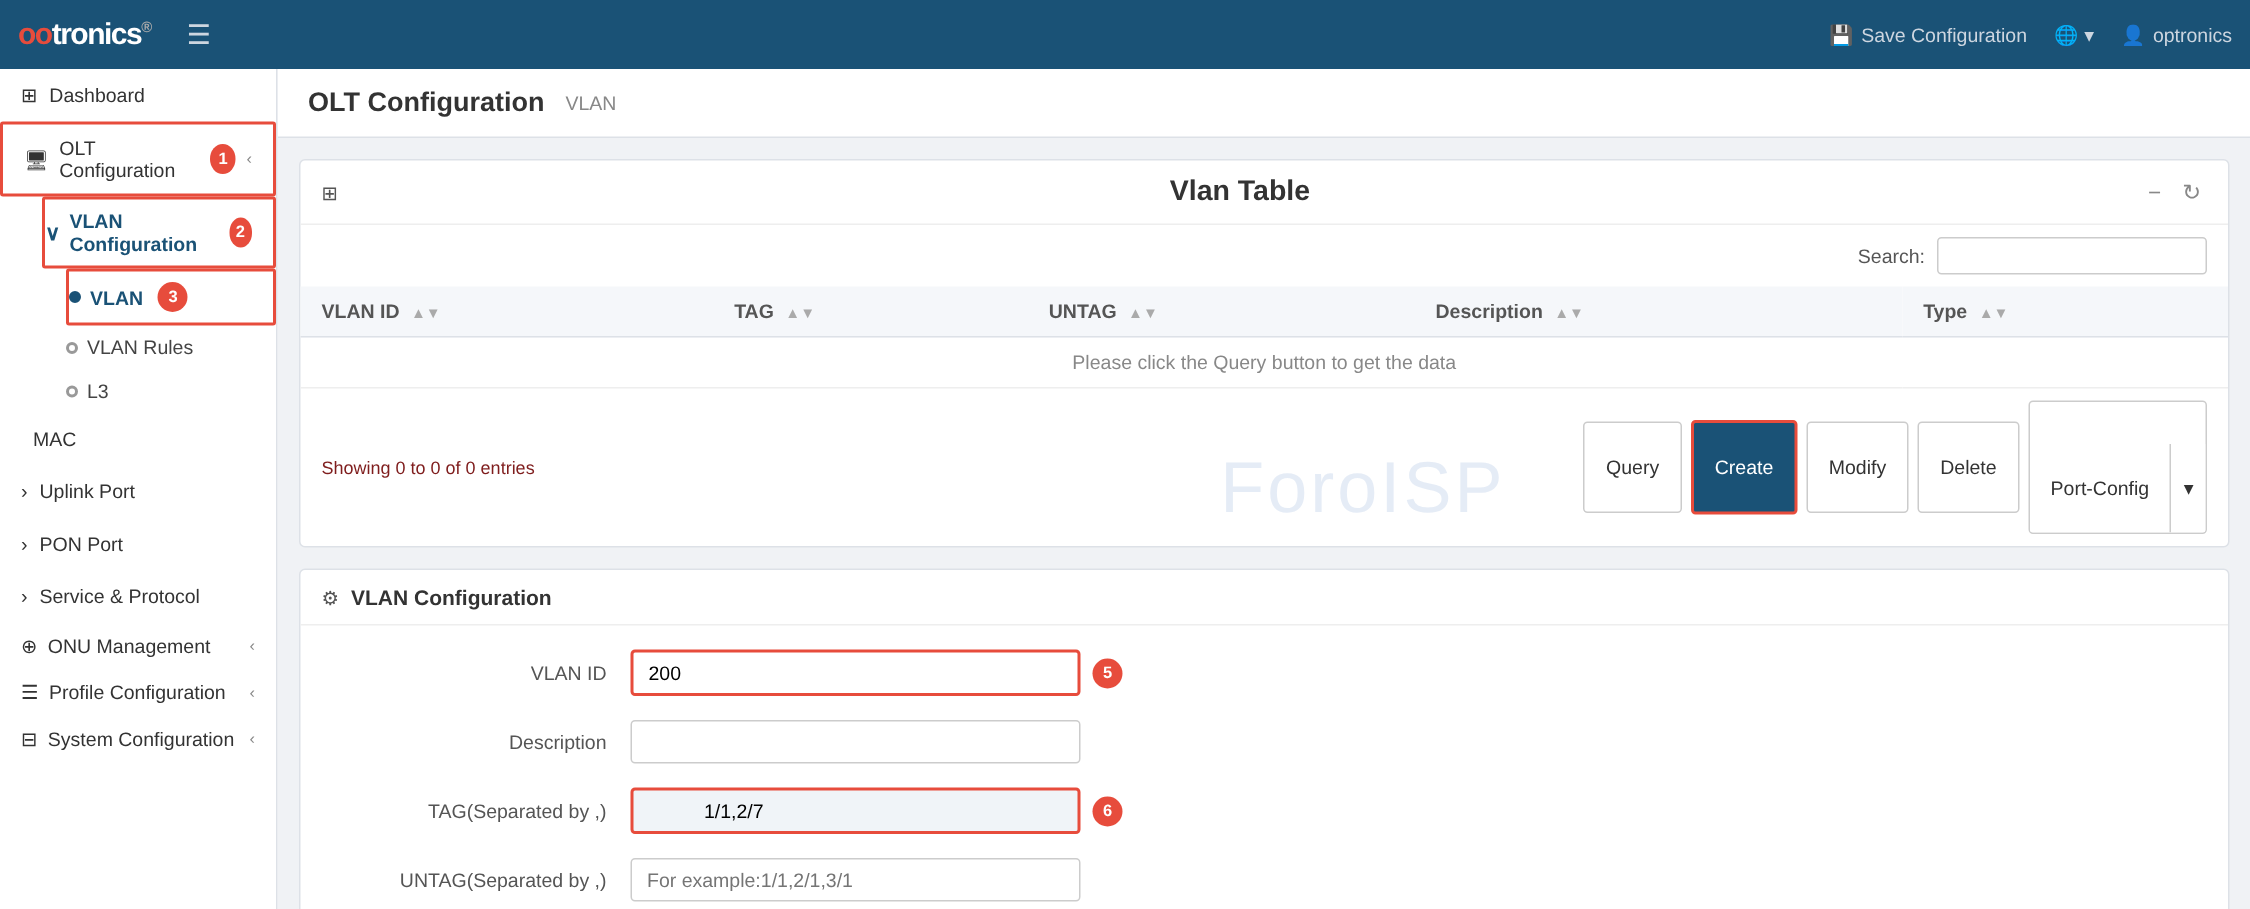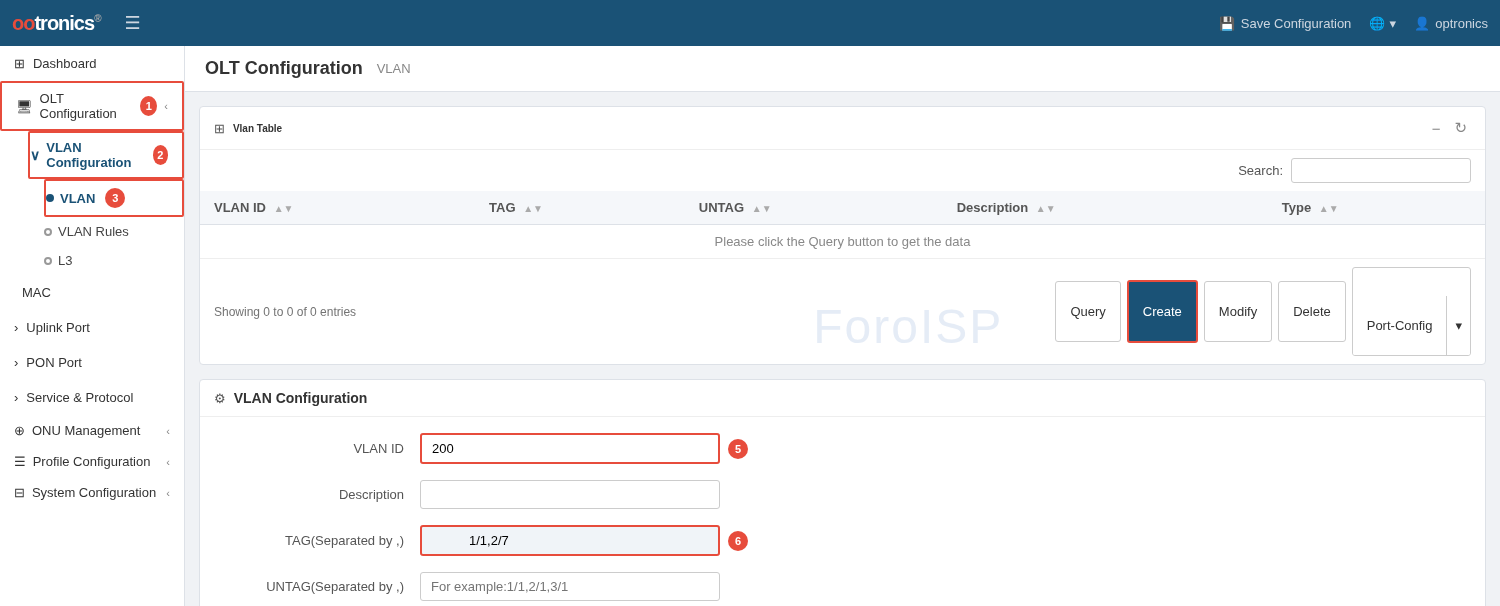--- a/index.html
+++ b/index.html
@@ -152,24 +152,25 @@
       border: 1px solid #dde1e7;
     }
     .card-header {
       display: flex;
       align-items: center;
       padding: 10px 14px;
       border-bottom: 1px solid #eee;
       gap: 8px;
     }
     .card-header-title {
-      font-size: 10px;
+      font-size: 19px;
       font-weight: 600;
       color: #333;
       flex: 1;
+      text-align: center;
     }
     .card-header-actions {
       display: flex;
       align-items: center;
       gap: 6px;
     }
     .icon-btn {
       border: none;
       background: none;
       cursor: pointer;
@@ -227,21 +228,21 @@
 
     
     .table-footer {
       display: flex;
       align-items: center;
       justify-content: space-between;
       padding: 8px 14px;
     }
     .showing-text {
       font-size: 12px;
-      color: #737373;
+      color: #7f1d1d;
     }
     .action-buttons {
       display: flex;
       gap: 6px;
       align-items: center;
     }
     .btn {
       padding: 22px 14px;
       border-radius: 3px;
       border: 1px solid #ccc;

